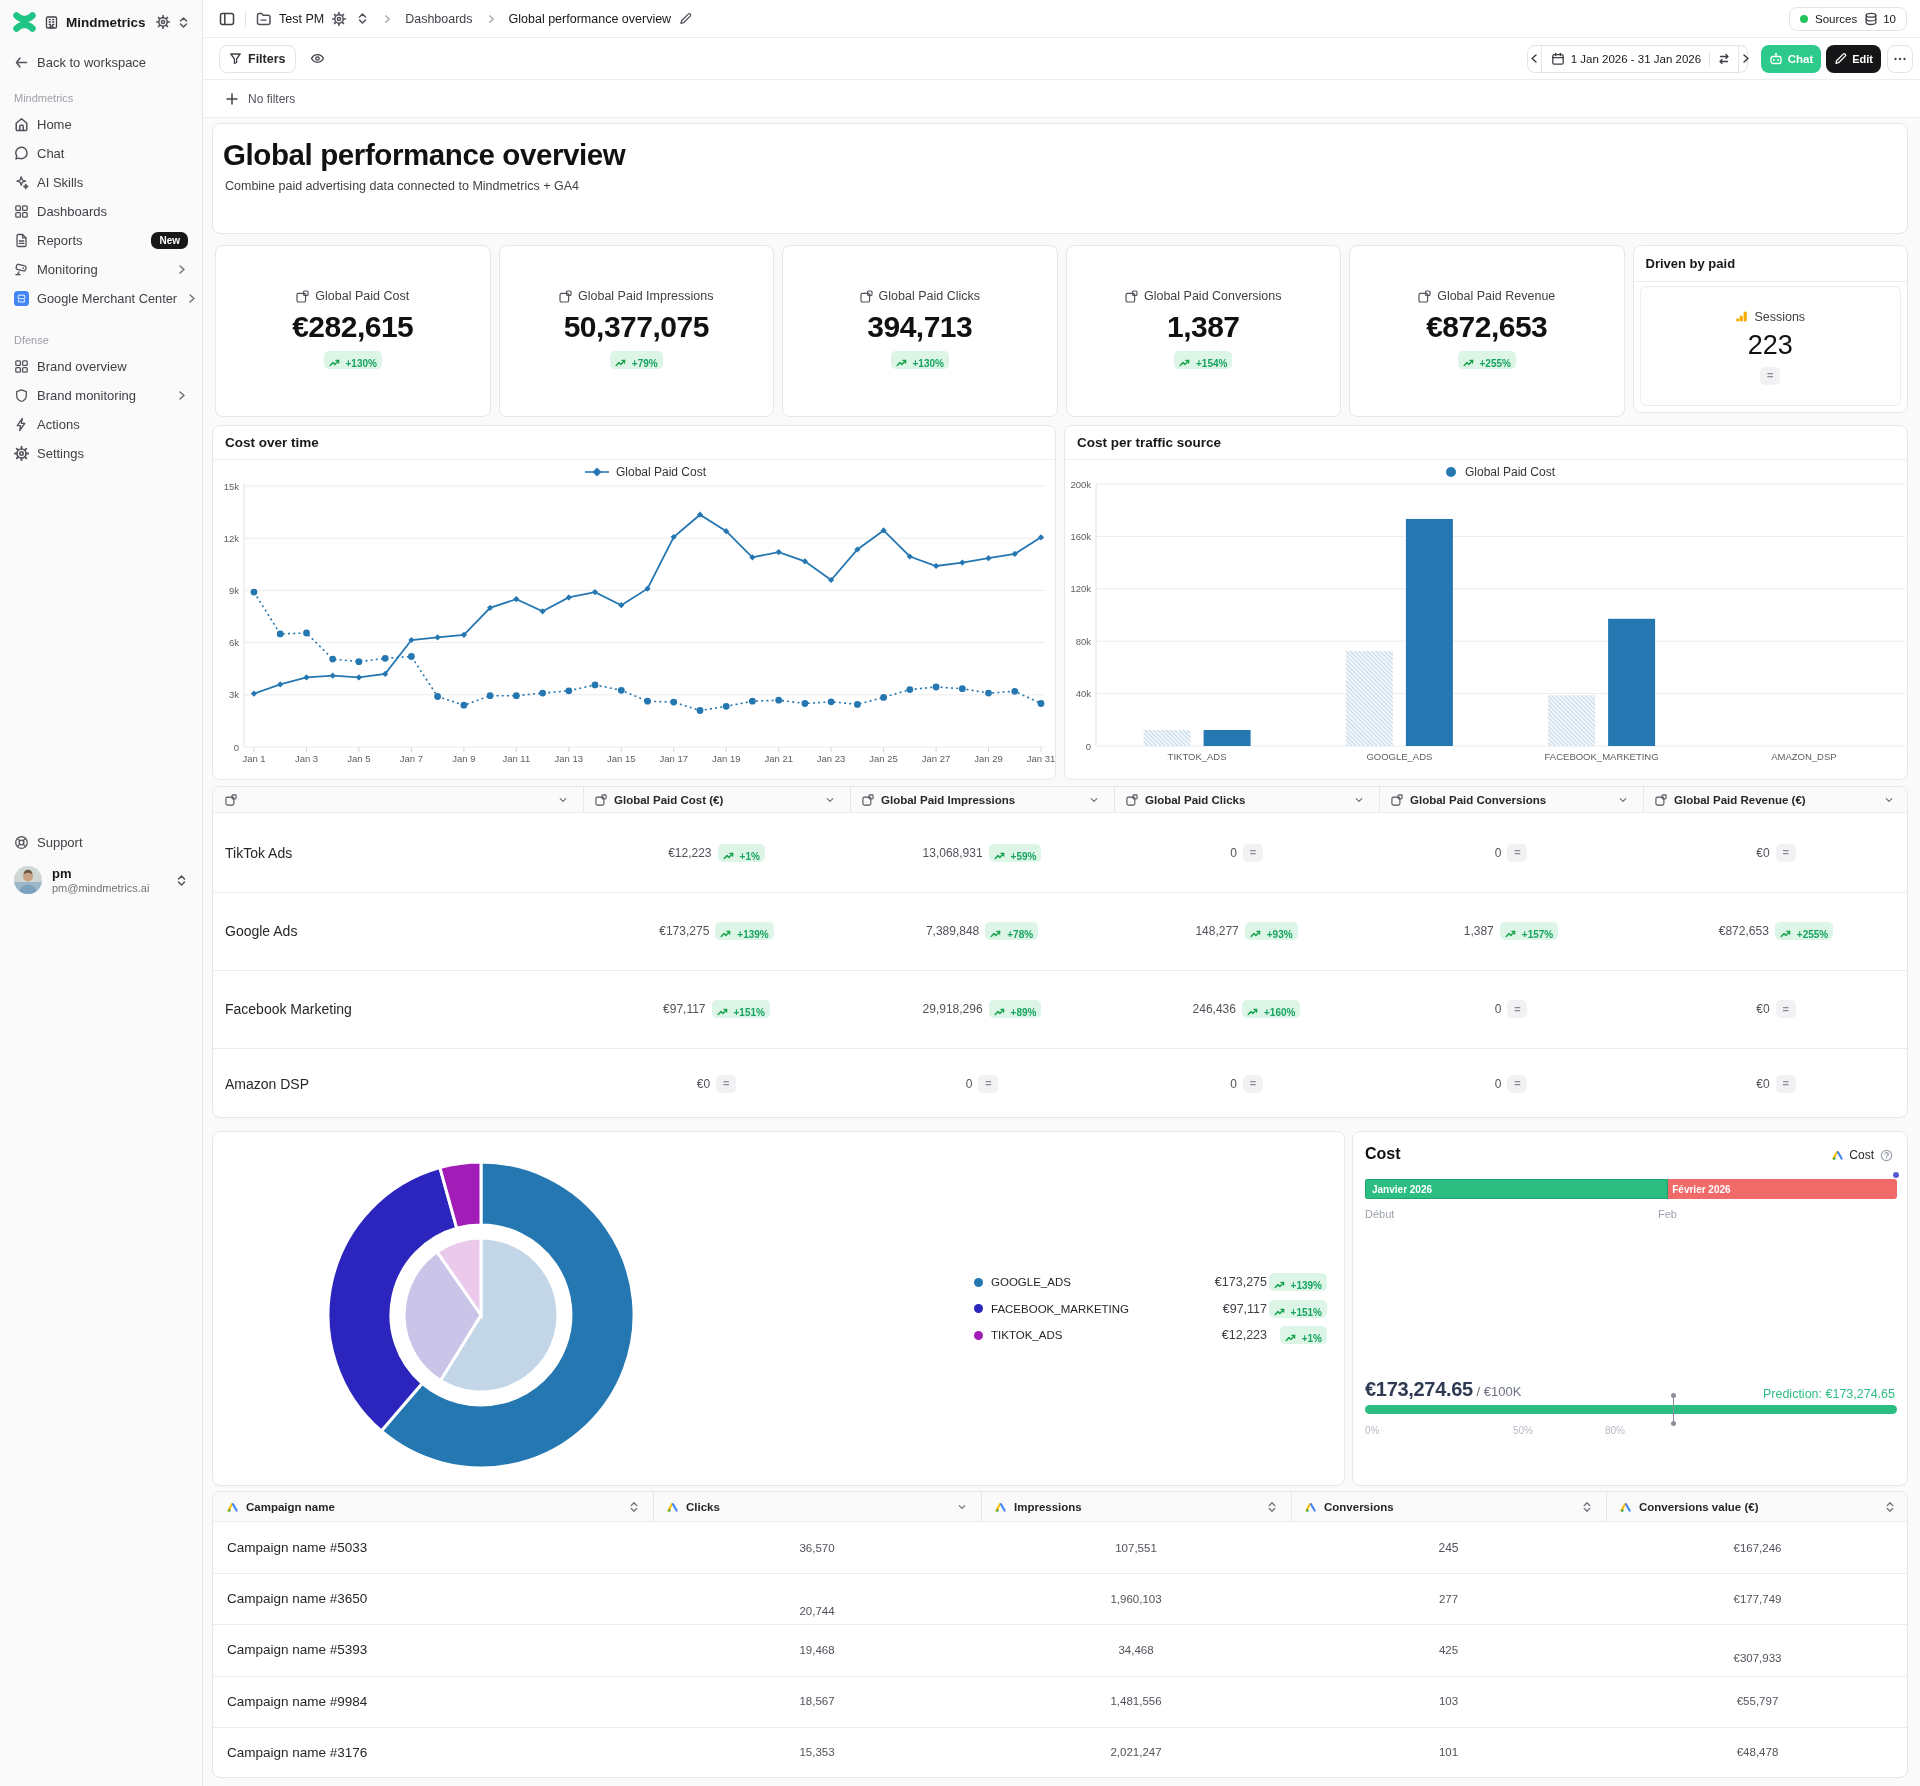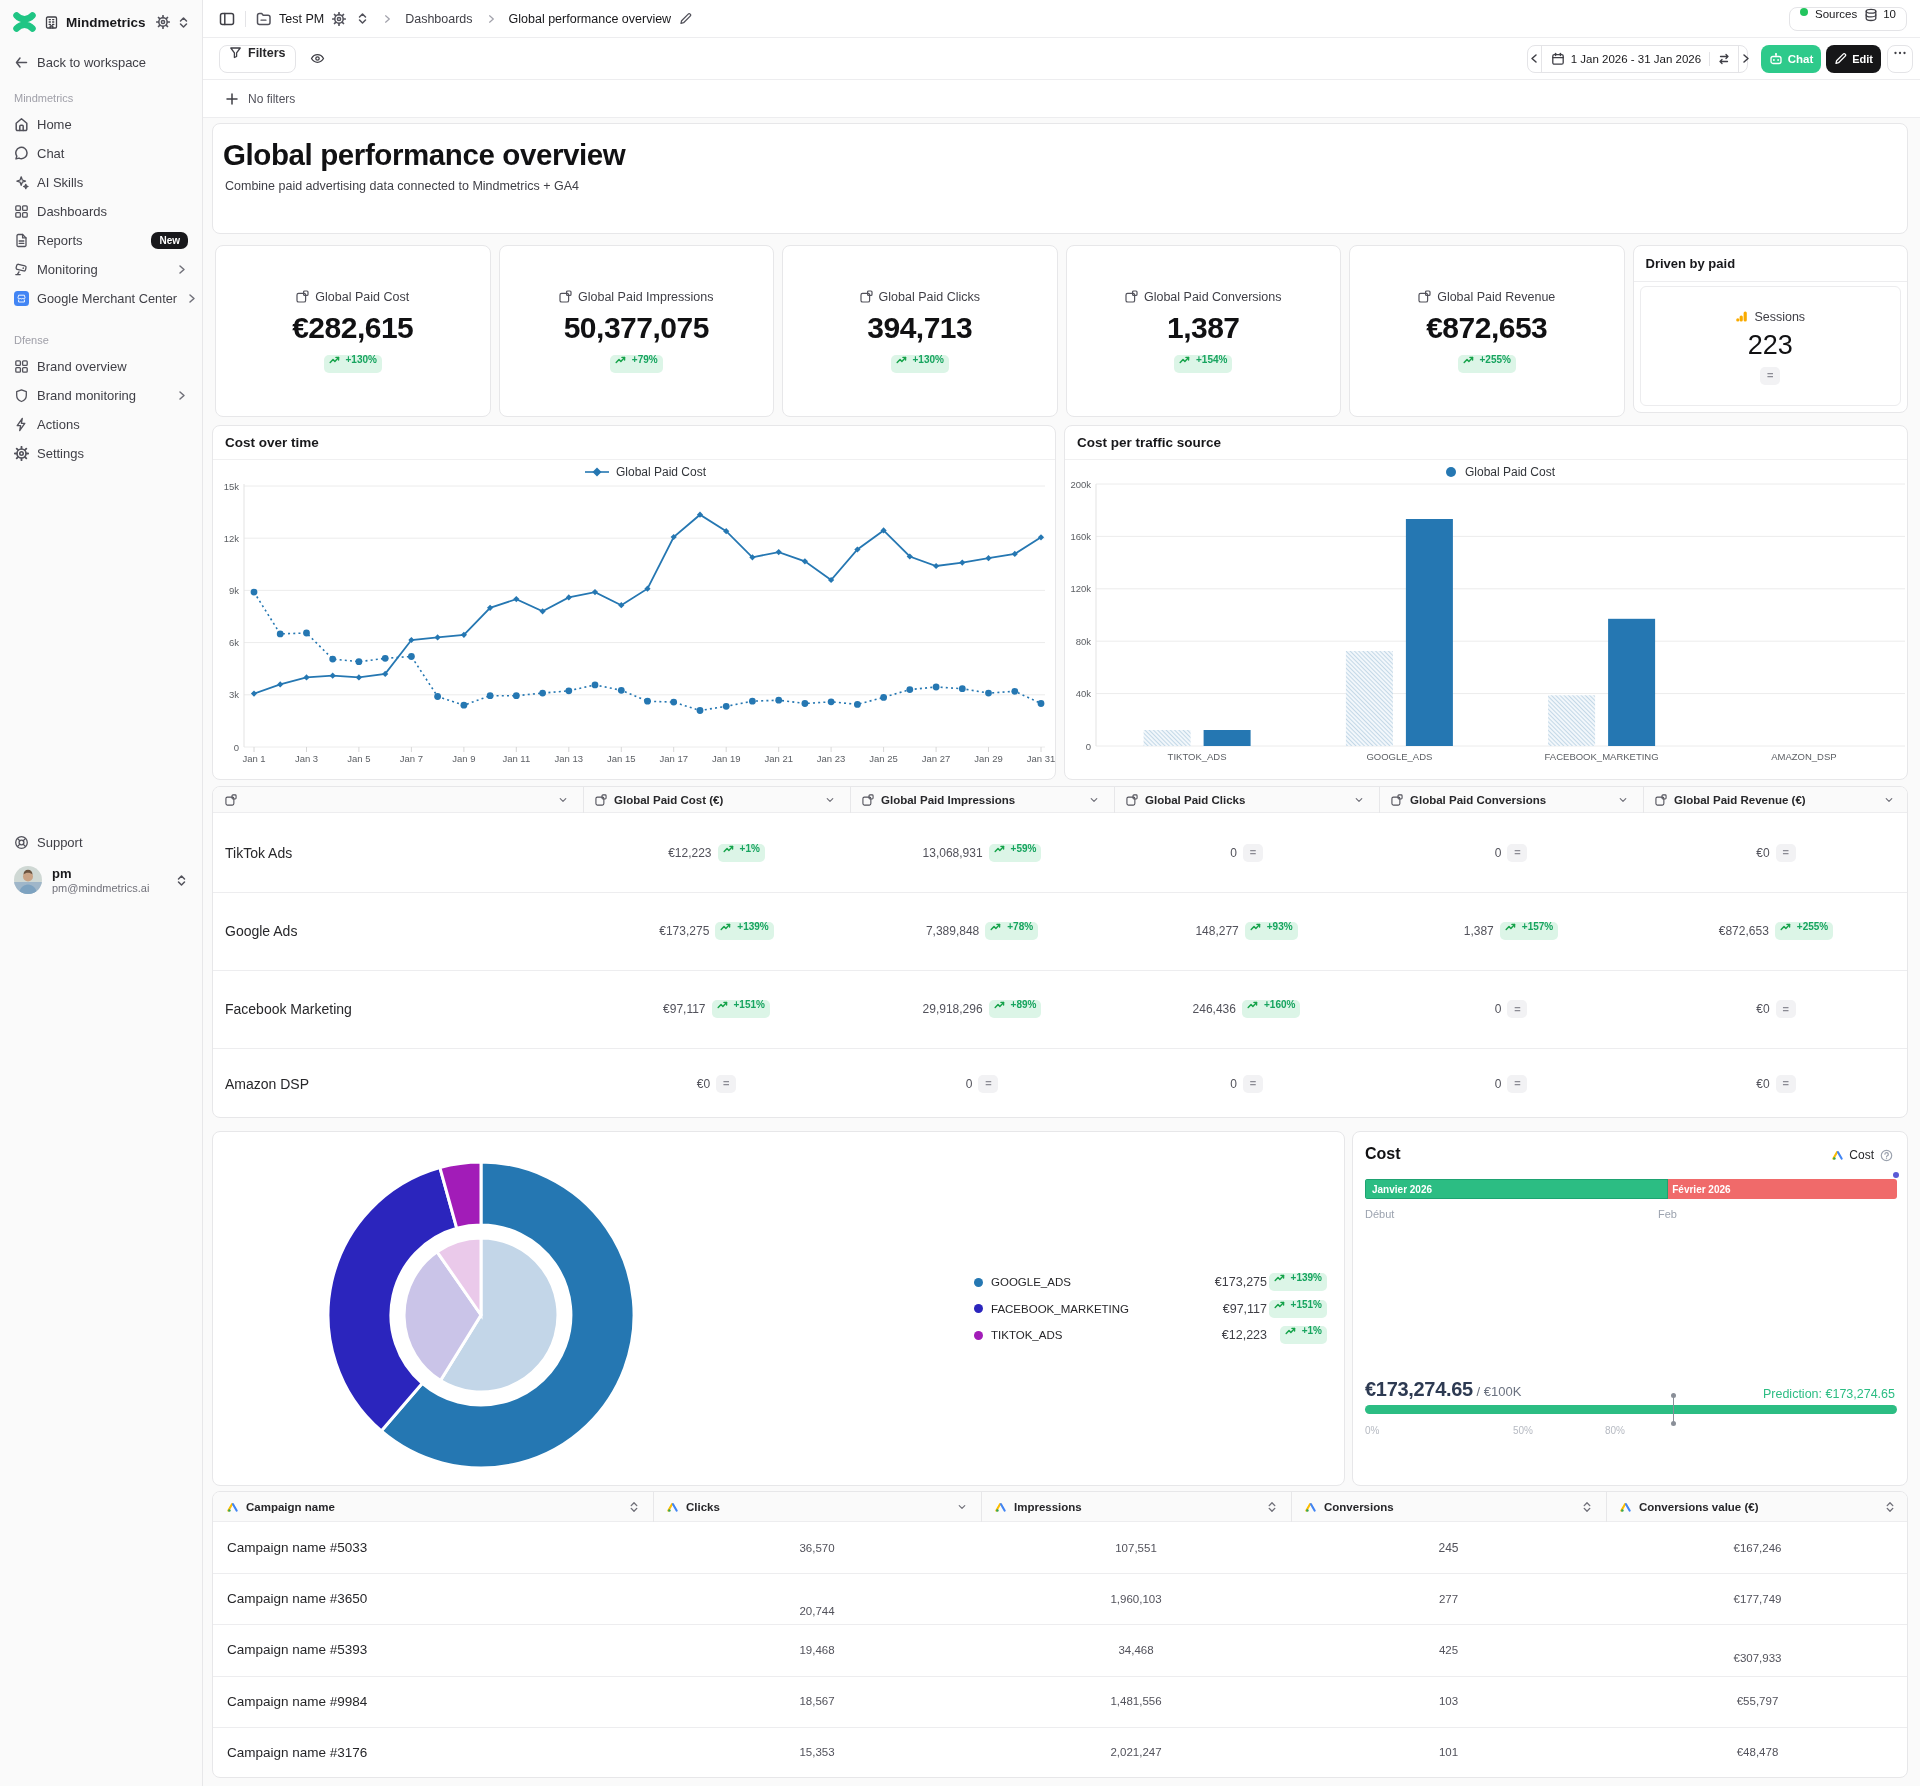--- a/index.html
+++ b/index.html
@@ -3,22 +3,22 @@
 *{margin:0;padding:0;box-sizing:border-box;}
 html,body{width:1920px;height:1786px;overflow:hidden;font-family:"Liberation Sans",sans-serif;background:#fafafa;color:#18181b;}
 .card{position:absolute;background:#fff;border:1px solid #e7e7e9;border-radius:8px;}
 .sidebar{position:absolute;left:0;top:0;width:203px;height:1786px;background:#fafafa;border-right:1px solid #e7e7e9;}
 .srow{display:flex;align-items:center;gap:8px;color:#3f3f46;font-size:13px;padding:0 8px;margin:0 6px 1px;height:28px;border-radius:6px;}
 .srow .ico{display:inline-flex;width:15px;justify-content:center;color:#52525b;flex:none;}
 .slabel{font-size:11px;color:#9f9fa8;padding:0 14px;margin-top:16px;margin-bottom:6px;}
 .hdr{position:absolute;left:203px;top:0;width:1717px;height:38px;background:#fff;border-bottom:1px solid #ededef;display:flex;align-items:center;}
 .toolbar{position:absolute;left:203px;top:38px;width:1717px;height:42px;background:#fff;border-bottom:1px solid #ededef;display:flex;align-items:center;}
 .nofilt{position:absolute;left:203px;top:80px;width:1717px;height:38px;background:#fff;border-bottom:1px solid #ededef;display:flex;align-items:center;}
-.btn{display:inline-flex;align-items:flex-start;gap:6px;border:1px solid #e4e4e7;background:#fff;border-radius:8px;height:28px;padding:0 10px;font-size:12.5px;font-weight:600;color:#27272a;}
-.pill{display:inline-flex;align-items:flex-start;gap:6px;background:#dcf5e7;border-radius:5px;padding:0 5px;font-size:10px;font-weight:700;color:#17a45f;line-height:1;height:18px;}
+.btn{display:inline-flex;align-items:center;gap:6px;border:1px solid #e4e4e7;background:#fff;border-radius:8px;height:28px;padding:0 10px;font-size:12.5px;font-weight:600;color:#27272a;}
+.pill{display:inline-flex;align-items:flex-end;gap:6px;background:#dcf5e7;border-radius:5px;padding:0 5px;font-size:10px;font-weight:700;color:#17a45f;line-height:1;height:18px;}
 .eqpill{display:inline-flex;align-items:center;justify-content:center;background:#f2f2f4;border-radius:5px;width:20px;height:18px;font-size:11px;font-weight:700;color:#8b8b94;line-height:1;}
 .kpi-label{display:flex;align-items:center;justify-content:center;gap:6px;font-size:12.5px;color:#3f3f46;}
 .kpi-label .ico{color:#52525b;display:inline-flex;}
 .kpi-val{font-size:30px;font-weight:700;color:#111113;letter-spacing:-0.5px;text-align:center;}
 .ax{font-size:9.5px;fill:#5d6065;font-family:"Liberation Sans",sans-serif;}
 .leg{font-size:12px;fill:#32353a;font-family:"Liberation Sans",sans-serif;}
 .th{display:flex;align-items:center;font-size:11.5px;color:#27272a;font-weight:700;}
 .tname{font-size:14px;color:#27272a;font-weight:500;}
 .tval{font-size:12px;color:#52525b;}
 .cell{position:absolute;display:flex;align-items:center;justify-content:center;gap:6px;}

